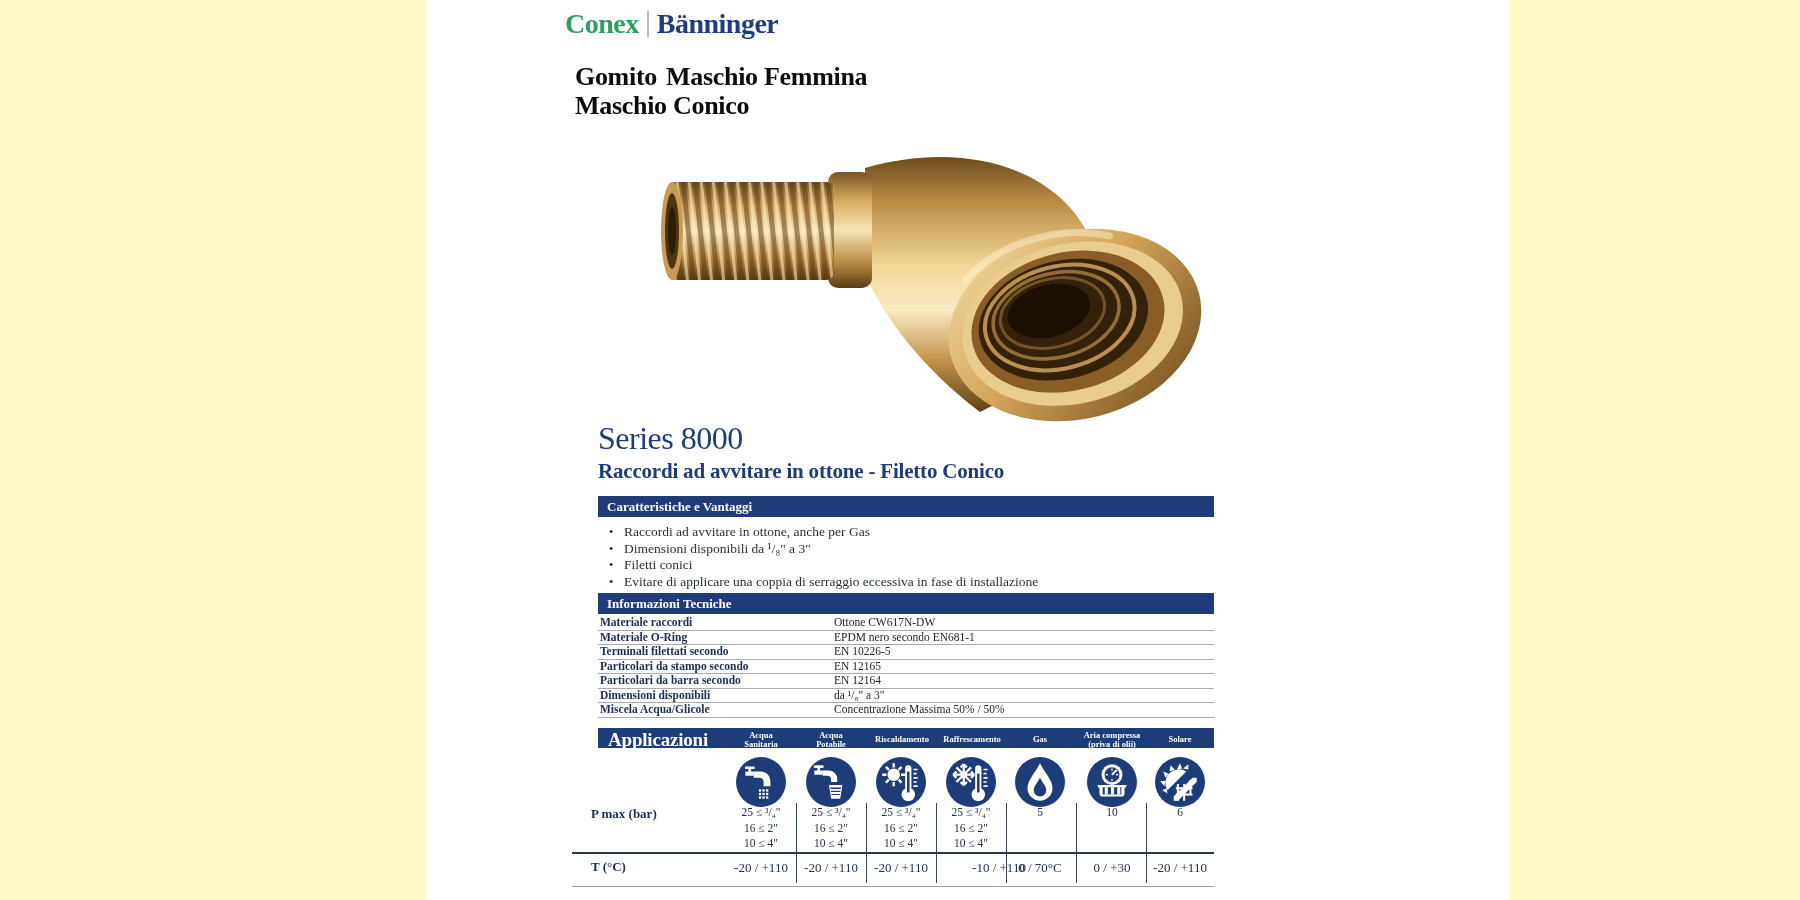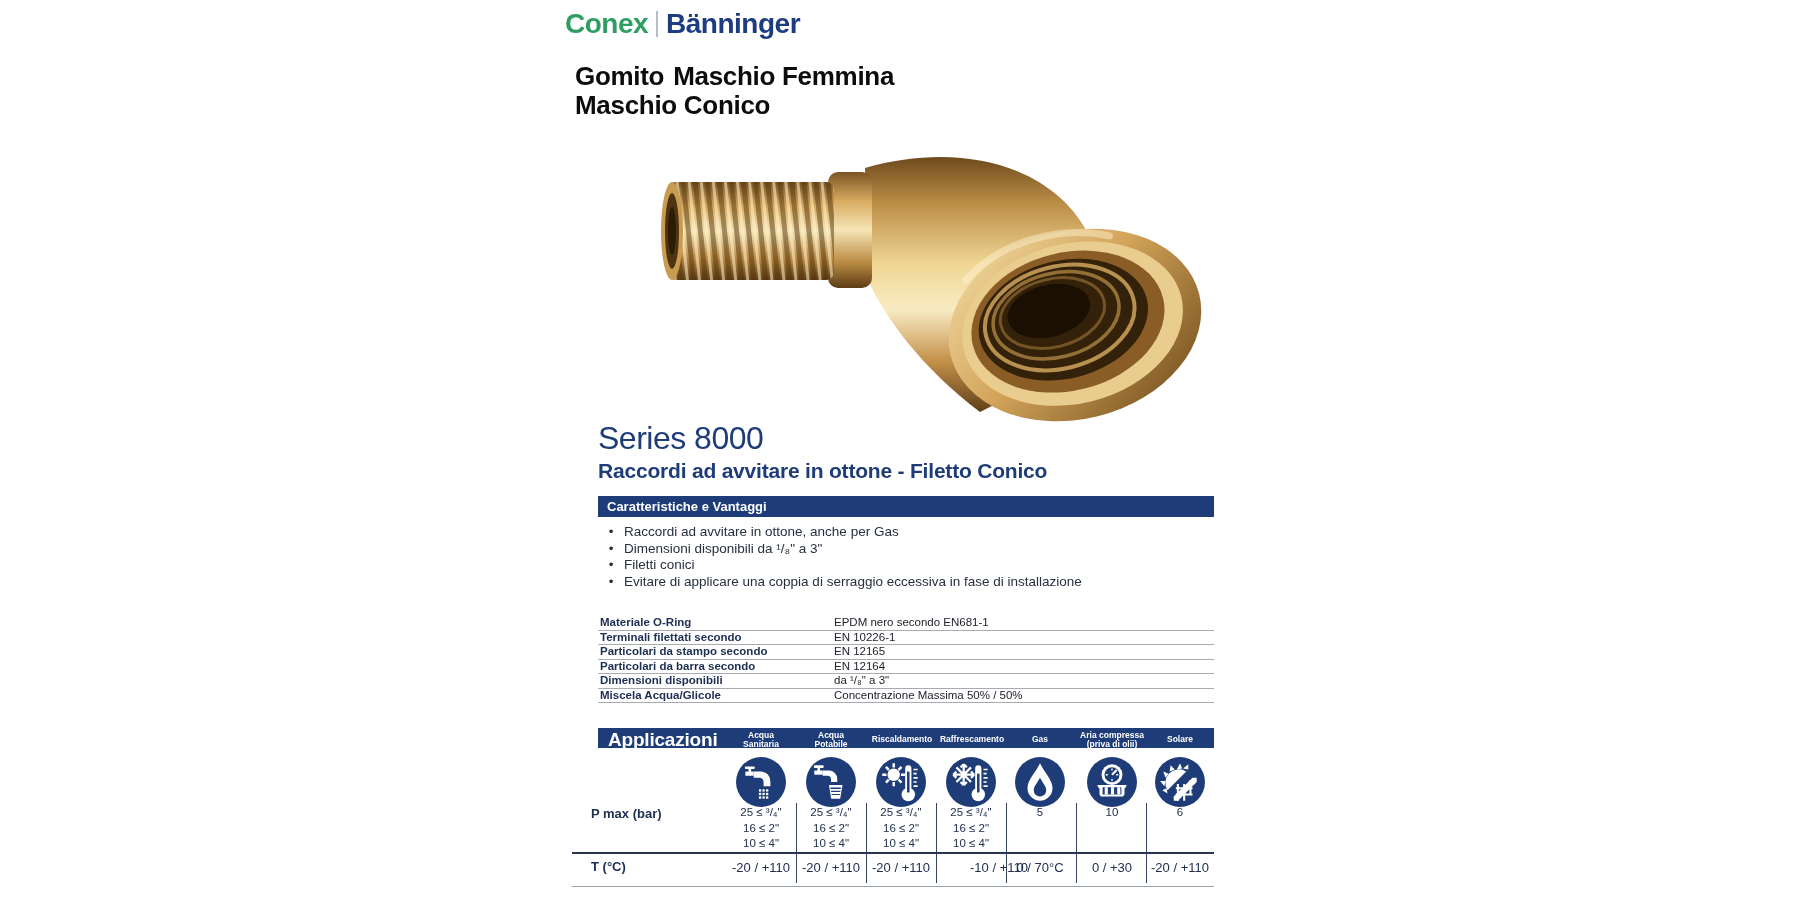--- a/index.html
+++ b/index.html
@@ -1,17 +1,17 @@
 <!DOCTYPE html>
 <html><head>
 <meta charset="utf-8">
 <style>
   html,body{margin:0;padding:0;background:#000;}
-  #stage{position:relative;width:1800px;height:900px;background:#ffffff;overflow:hidden;
-         font-family:Liberation Sans, sans-serif;}
+  #stage{position:relative;width:1800px;height:900px;background:#fef9c3;overflow:hidden;
+         font-family:Liberation Serif, serif;}
   .paper{position:absolute;left:425px;top:0;width:1085px;height:900px;background:#fff;}
   .abs{position:absolute;}
 
   
   .conex-logo{left:565px;top:8px;display:flex;align-items:center;gap:8px;}
   .conex-word{font-size:28px;font-weight:700;color:#2f9e62;letter-spacing:-0.5px;}
   .conex-sep{width:2px;height:26px;background:#b9bec6;}
   .bann-word{font-size:28px;font-weight:700;color:#1e3c82;letter-spacing:-0.5px;}
   .rt-logo{left:930px;top:5px;height:37px;display:flex;align-items:stretch;}
   .rt-left{background:#24418c;color:#fff;font-size:26px;font-weight:700;display:flex;align-items:center;
@@ -155,28 +155,33 @@
     <div class="bullet-row">
         <span class="bullet-dot">•</span>
         <span>Filetti conici</span>
       </div>
     <div class="bullet-row">
         <span class="bullet-dot">•</span>
         <span>Evitare di applicare una coppia di serraggio eccessiva in fase di installazione</span>
       </div>
   </div>
 
+  <div class="abs bar bar-small" id="bar-tech">Informazioni Tecniche</div>
   <div class="abs tech-table">
+    <div class="tech-row">
+        <span class="tech-label">Materiale raccordi</span>
+        <span class="tech-value">Ottone CW617N-DW</span>
+      </div>
     <div class="tech-row">
         <span class="tech-label">Materiale O-Ring</span>
         <span class="tech-value">EPDM nero secondo EN681-1</span>
       </div>
     <div class="tech-row">
         <span class="tech-label">Terminali filettati secondo</span>
-        <span class="tech-value">EN 10226-1</span>
+        <span class="tech-value">EN 10226-5</span>
       </div>
     <div class="tech-row">
         <span class="tech-label">Particolari da stampo secondo</span>
         <span class="tech-value">EN 12165</span>
       </div>
     <div class="tech-row">
         <span class="tech-label">Particolari da barra secondo</span>
         <span class="tech-value">EN 12164</span>
       </div>
     <div class="tech-row">

